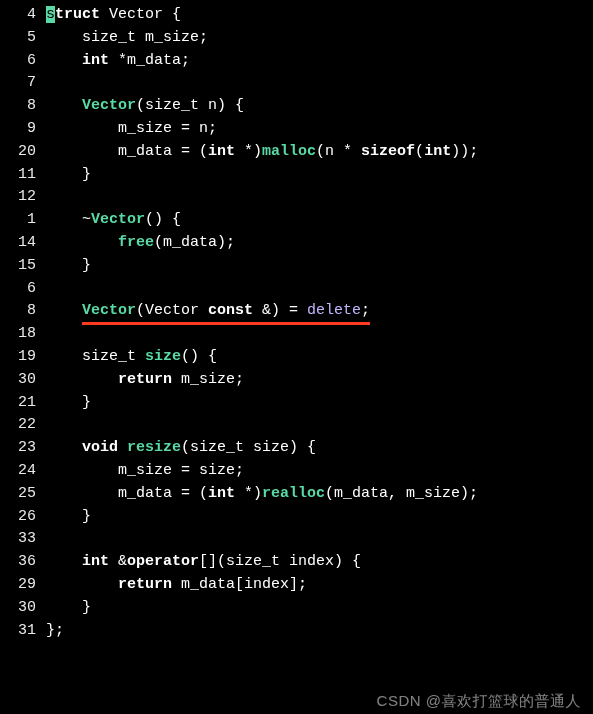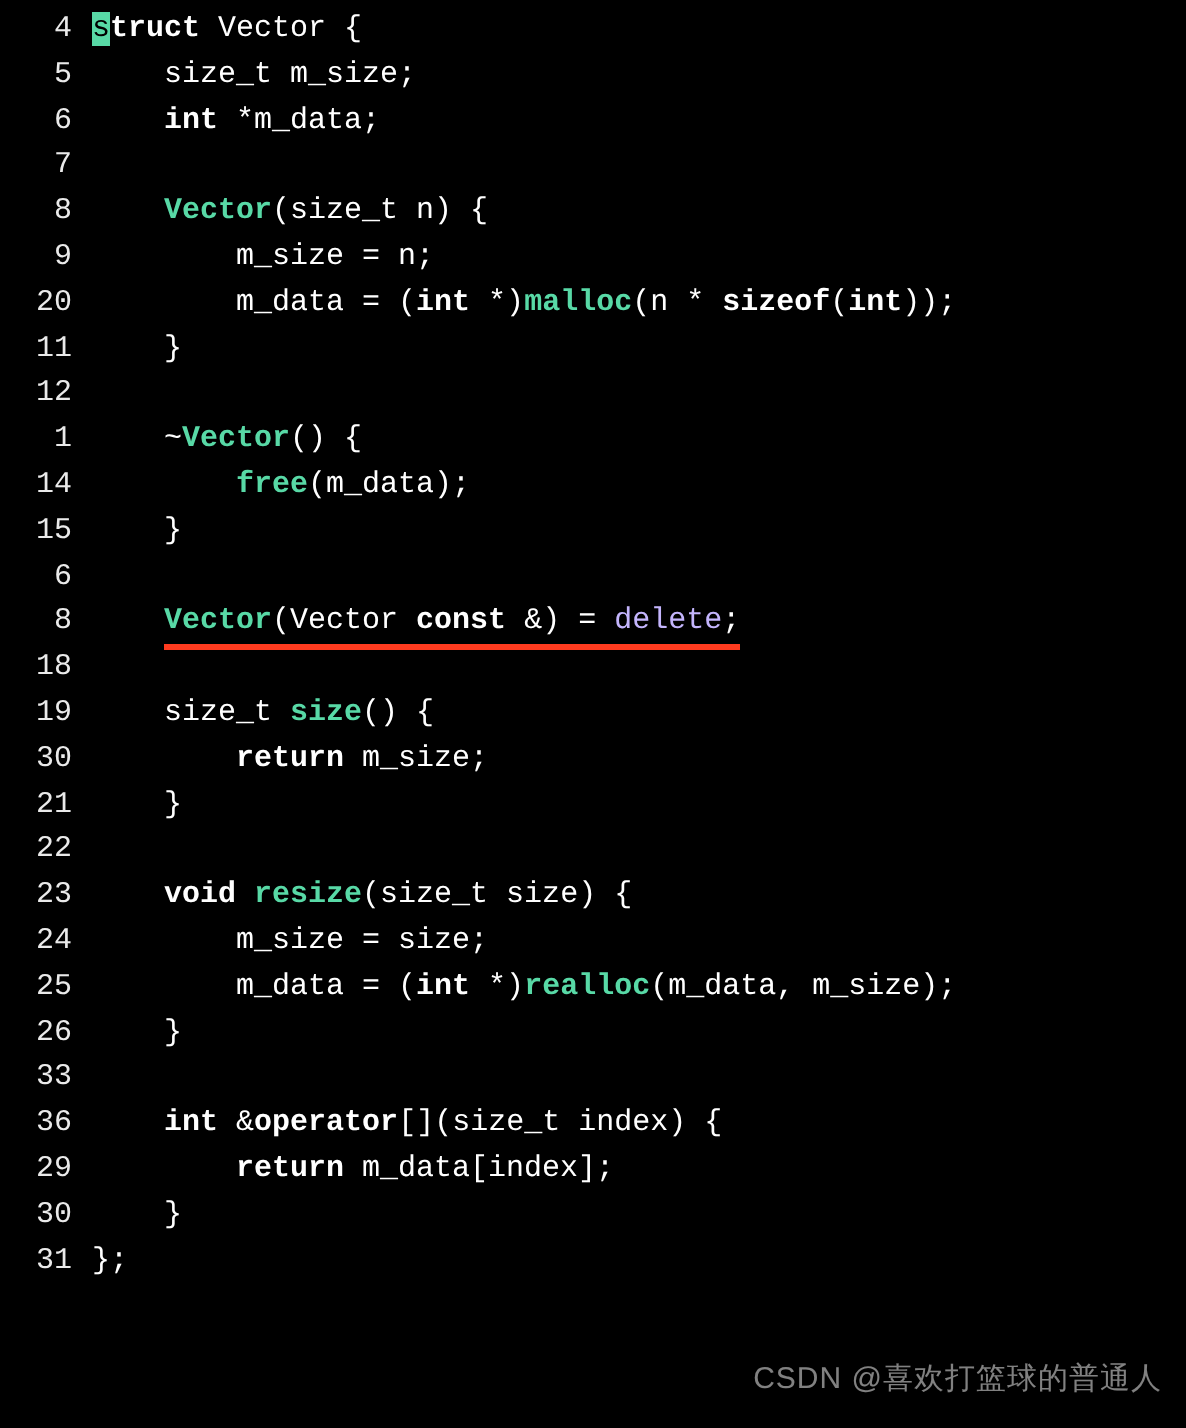--- a/index.html
+++ b/index.html
@@ -50,21 +50,21 @@
   .underline-red {
     position: absolute;
     left: 0;
     bottom: -2px;
     height: 3px;
     background: #ff3b1f;
   }
   .watermark {
     position: absolute;
     right: 12px;
-    bottom: 12px;
+    bottom: 1px;
     color: rgba(235,235,235,0.55);
     font-family: sans-serif;
     font-size: 15px;
     letter-spacing: 0.5px;
     pointer-events: none;
   }
 </style>
 </head>
 <body>
 

